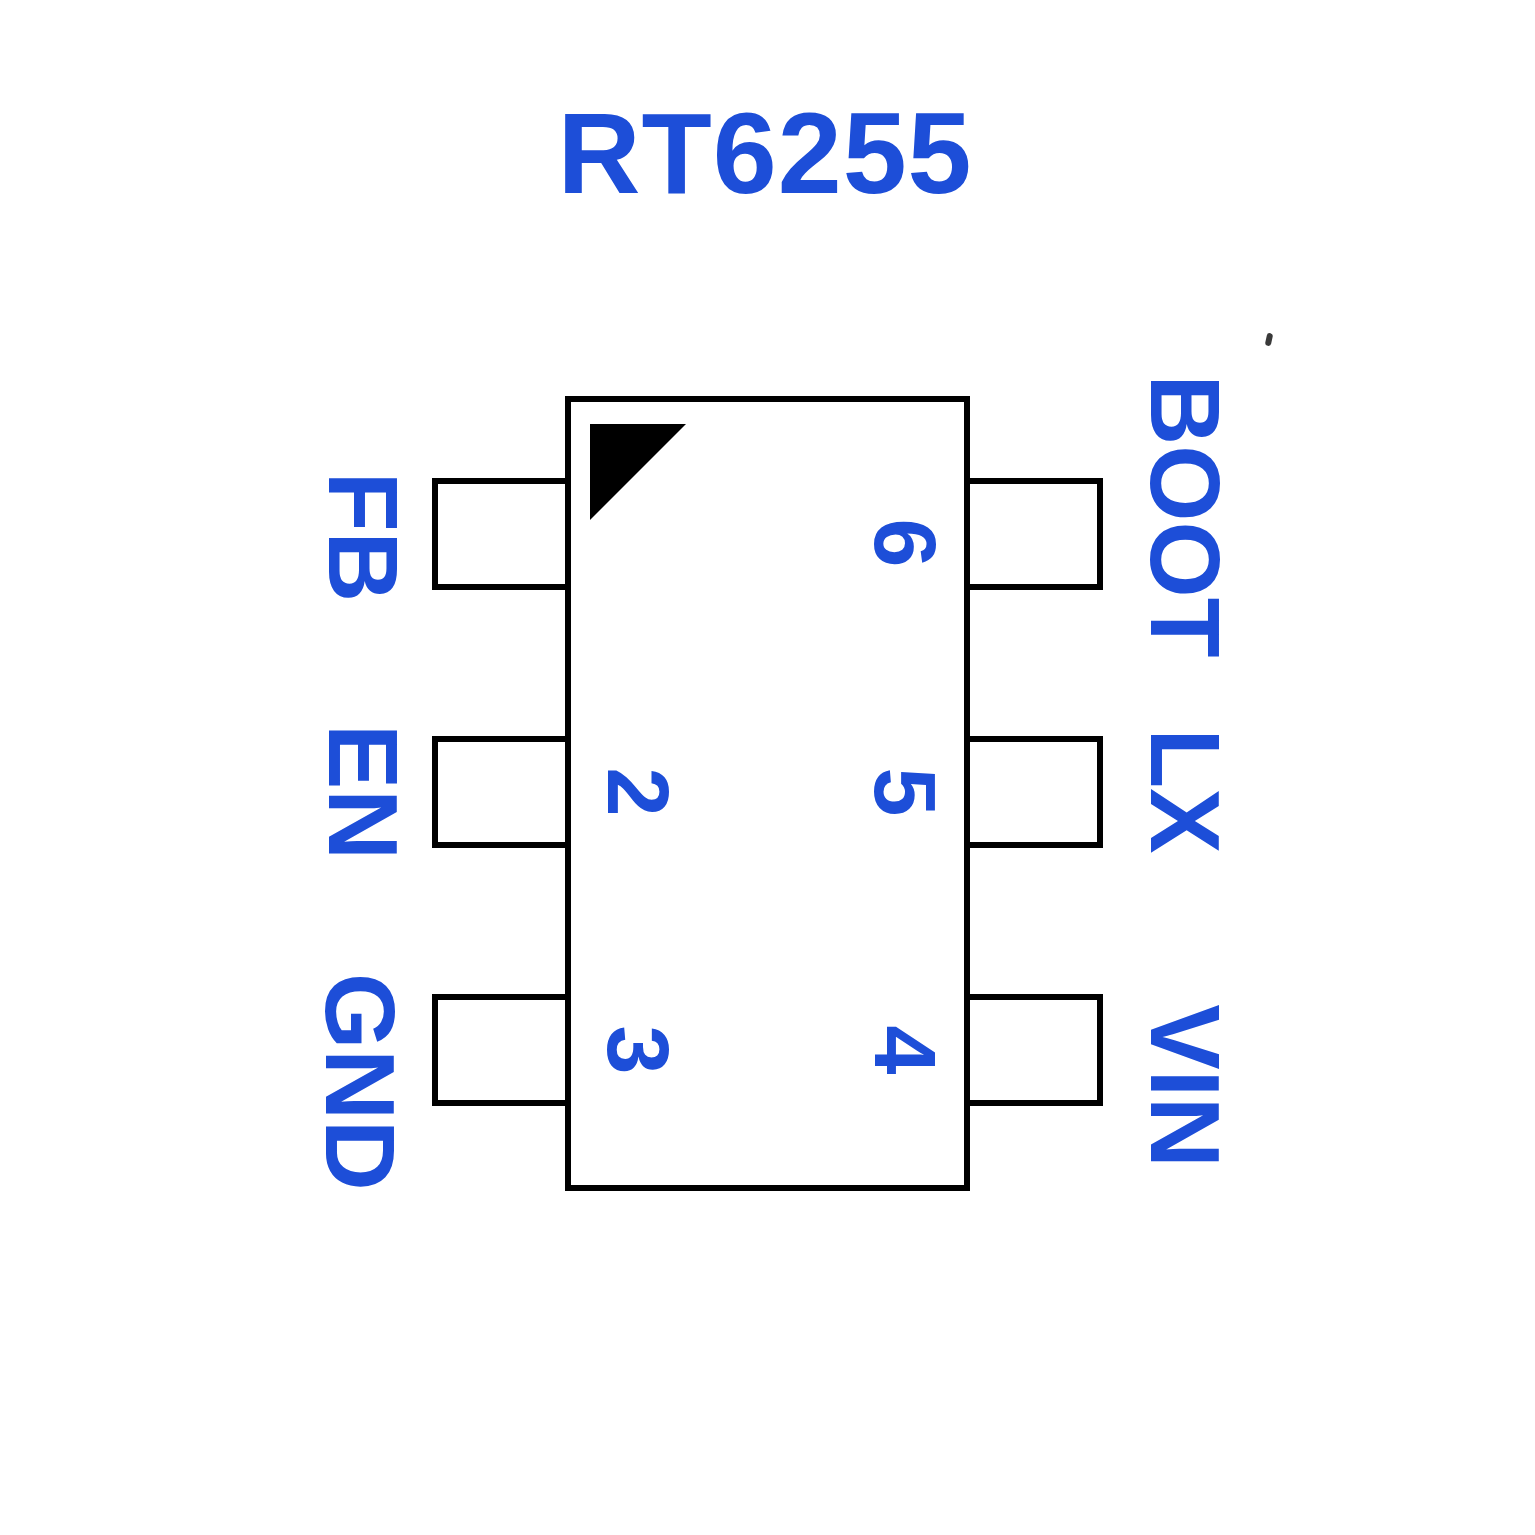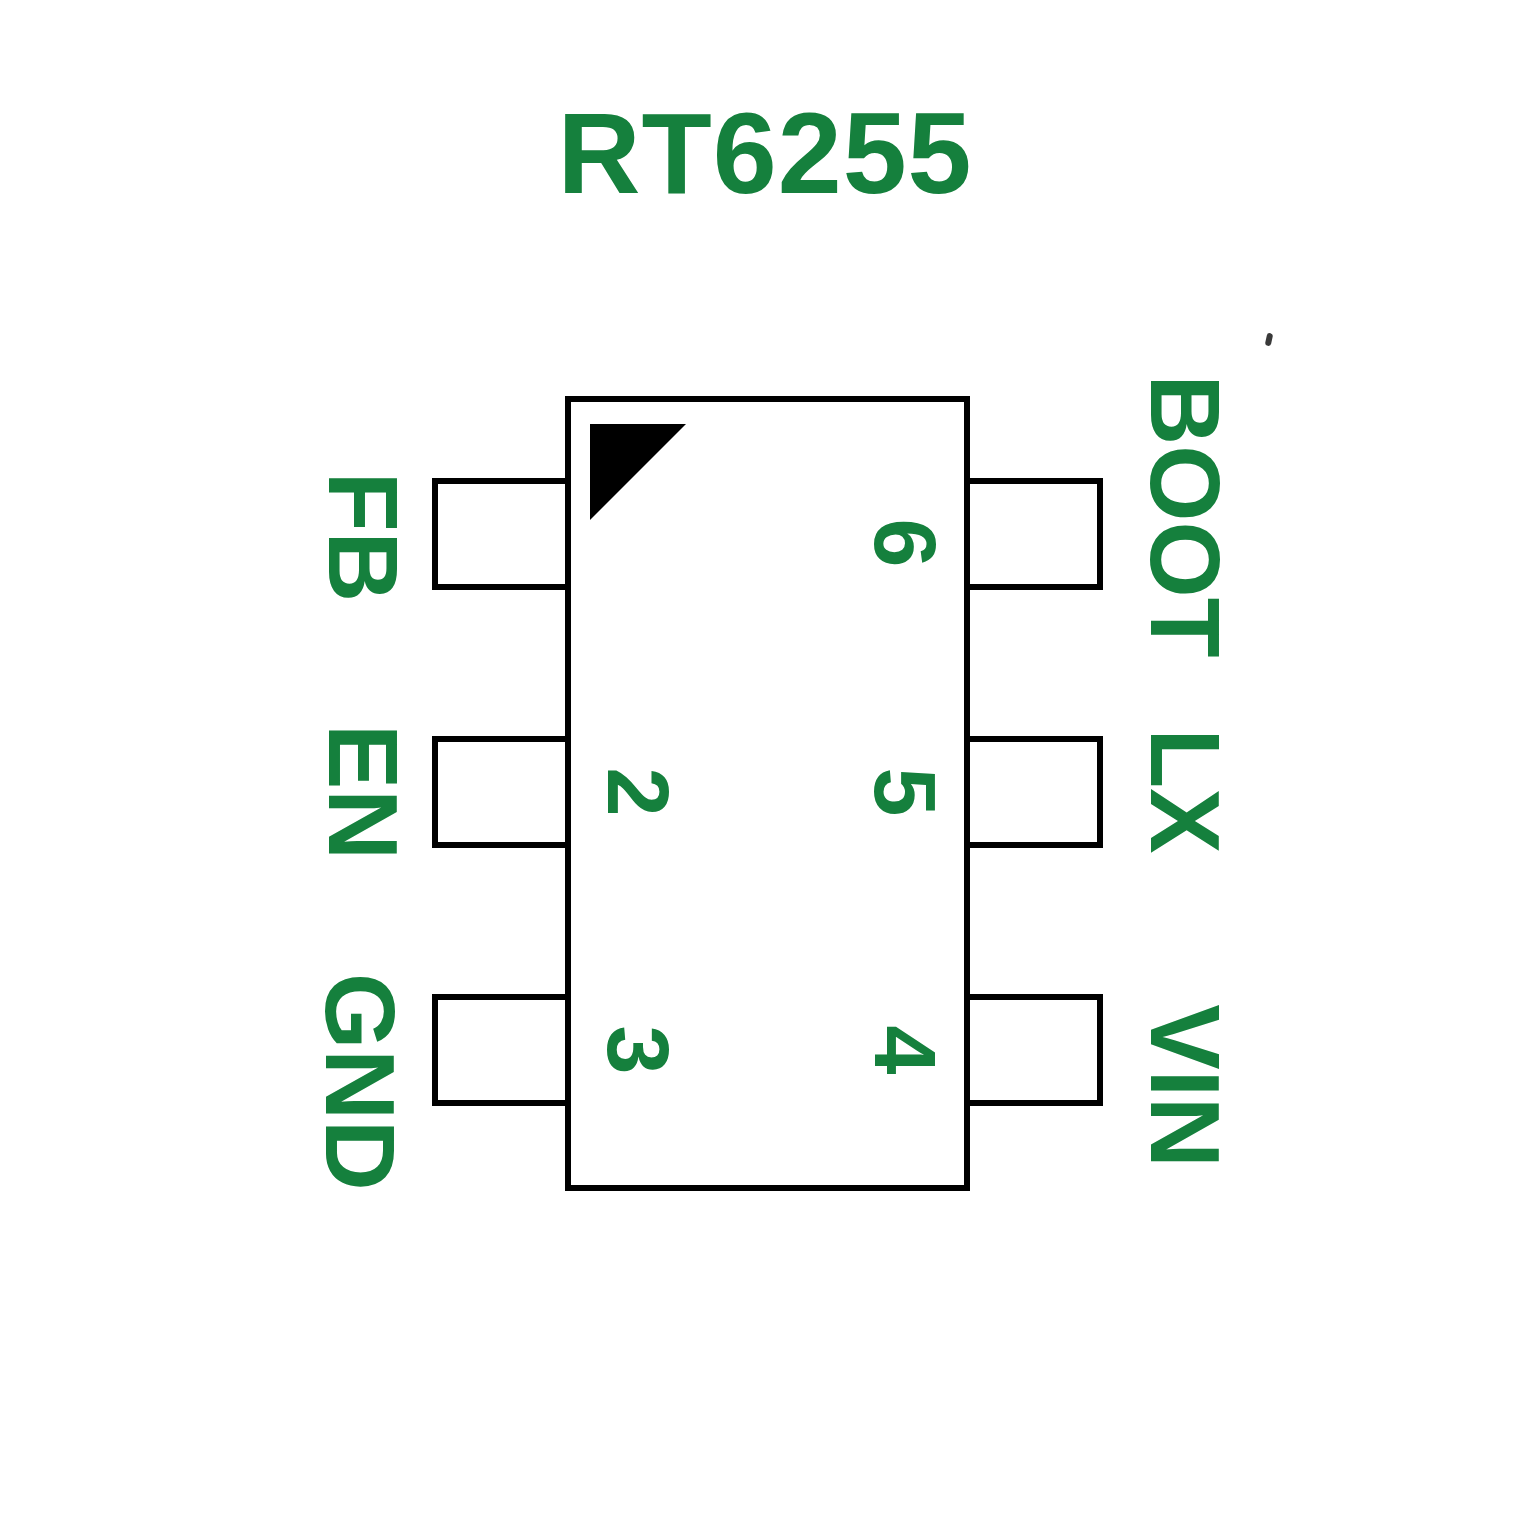--- a/index.html
+++ b/index.html
@@ -2,21 +2,21 @@
 <html><head>
 <meta charset="utf-8">
 <style>
   html, body { margin: 0; padding: 0; background: #ffffff; }
   .page {
     position: relative;
     width: 1327px;
     height: 1535px;
     background: #ffffff;
     font-family: "Liberation Sans", sans-serif;
-    color: #15803d;
+    color: #1d4ed8;
     overflow: hidden;
   }
   .title {
     position: absolute;
     top: 96px;
     left: 0;
     width: 1530px;
     margin: 0;
     text-align: center;
     font-size: 115px;

